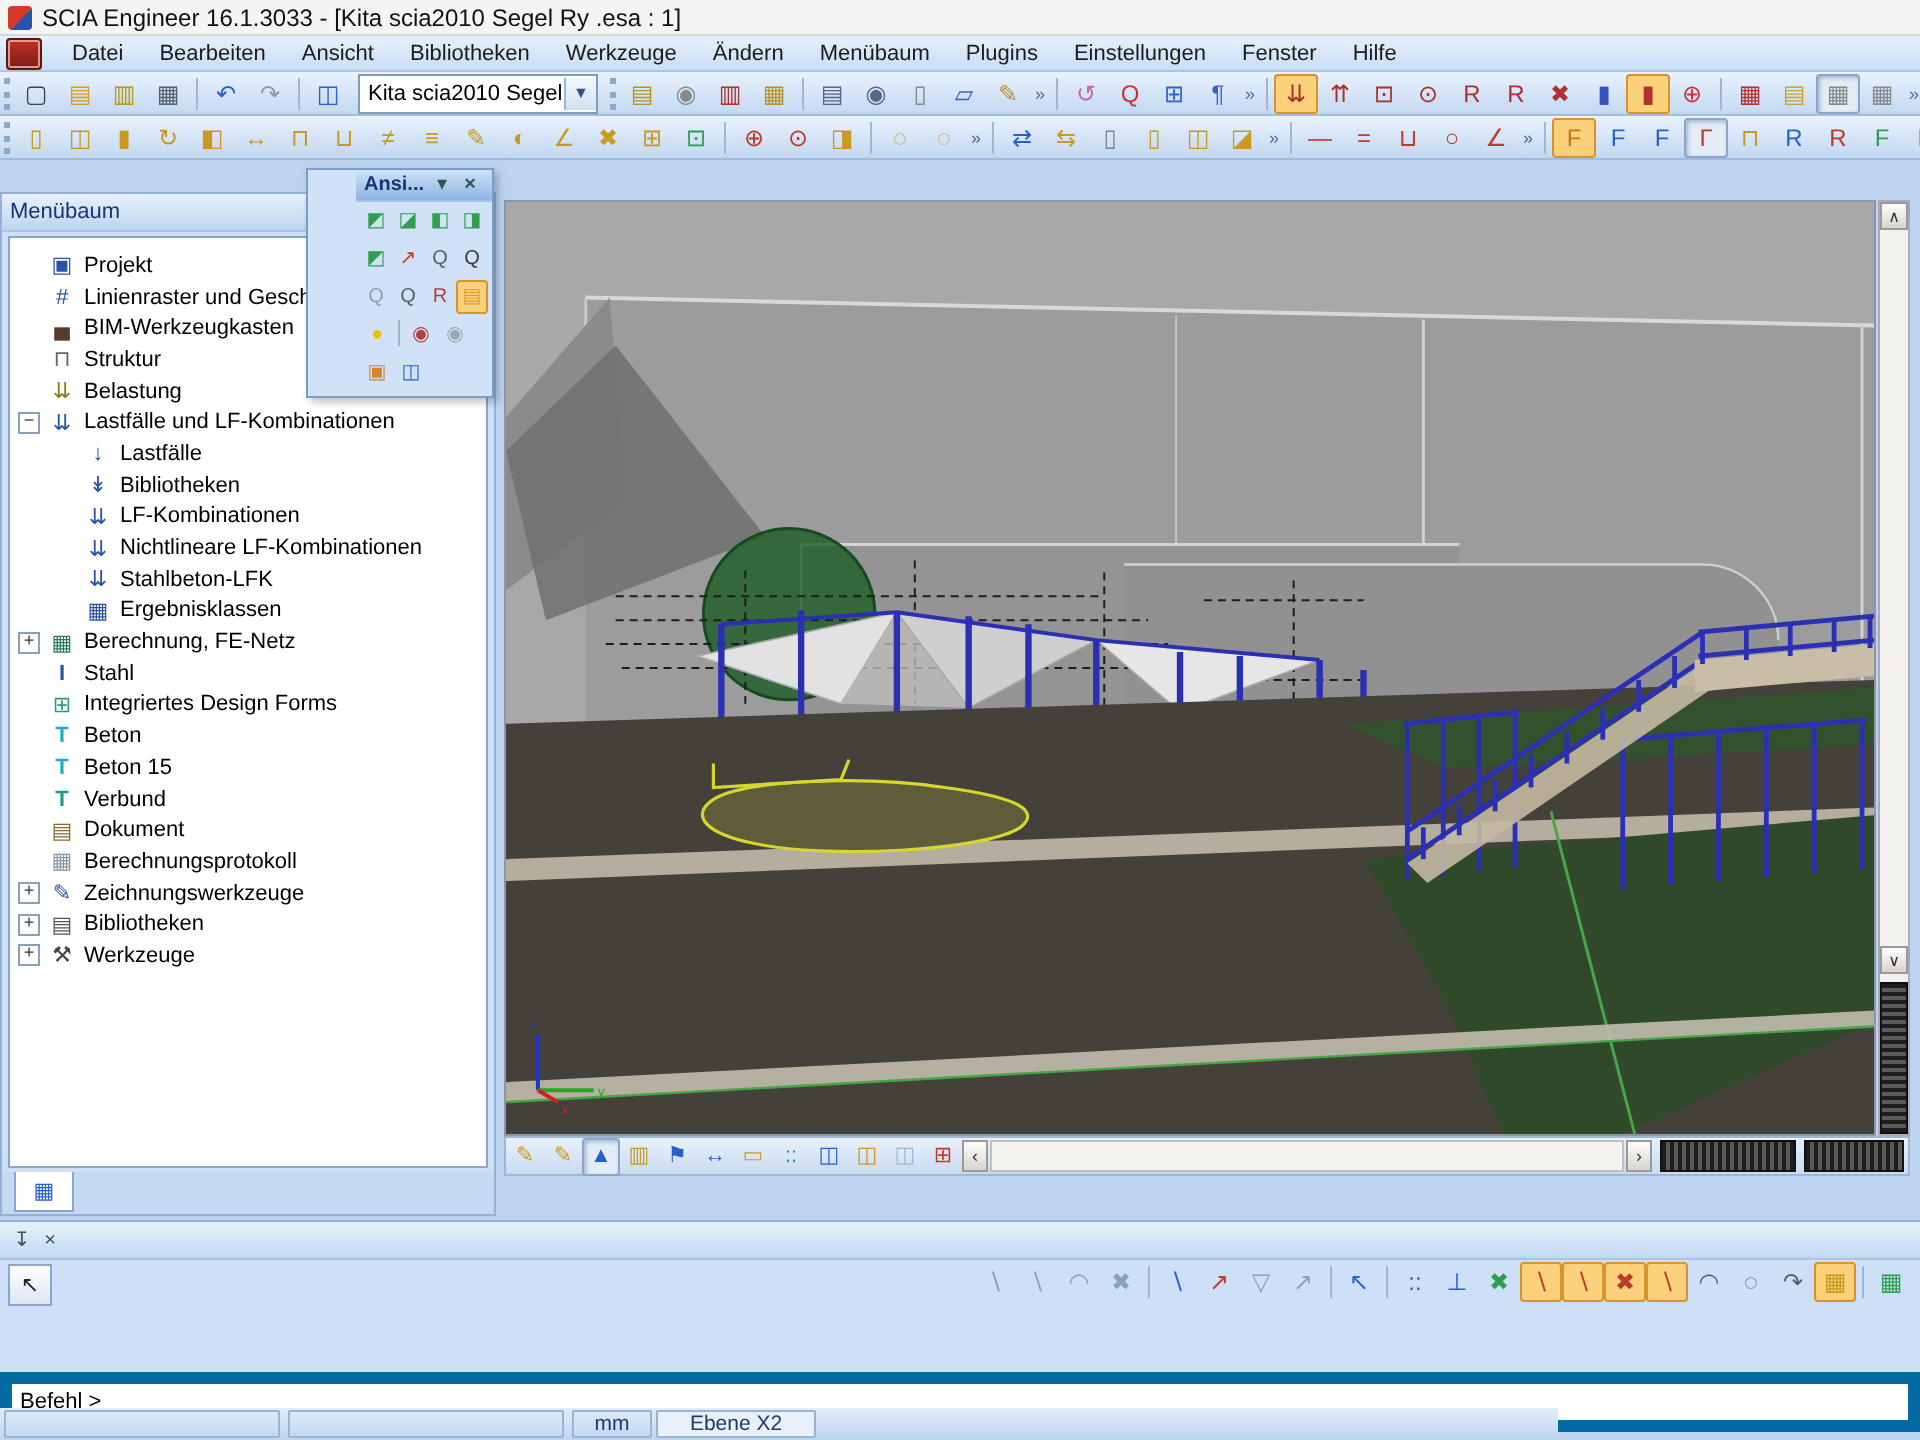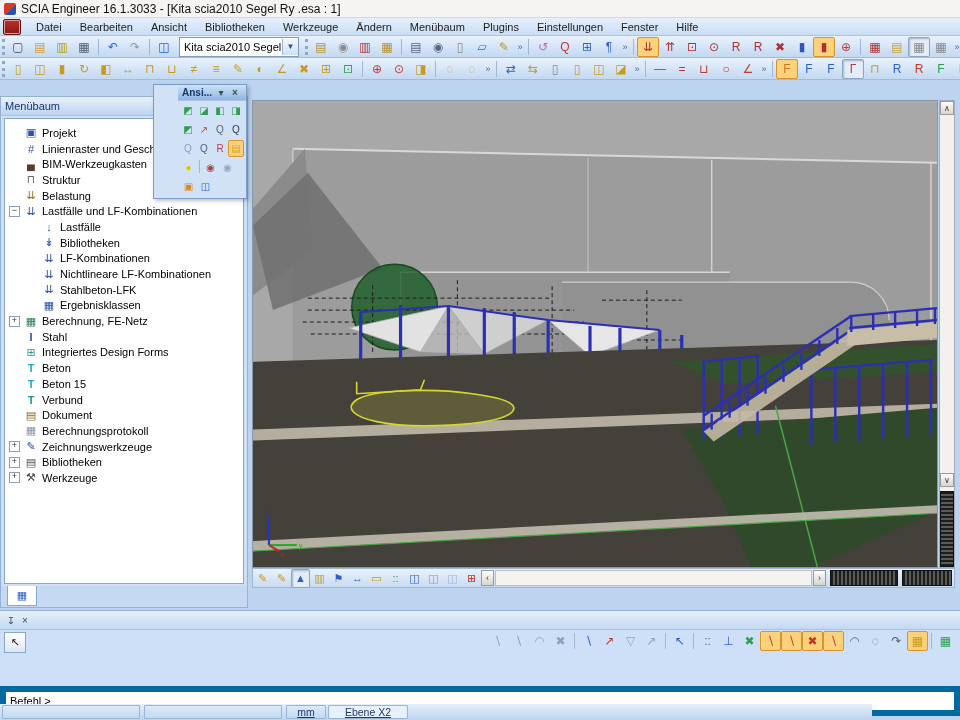--- a/index.html
+++ b/index.html
@@ -89,22 +89,22 @@
   #cmdpanel .phead{background:linear-gradient(#e8f1fc,#c2d8f2);}
   #cmdbody{position:absolute;left:0;top:18px;width:960px;height:58px;}
   #pointerbtn{position:absolute;left:4px;top:3px;width:20px;height:19px;background:linear-gradient(#fff,#dde6f2);
               border:1px solid #8aa6c8;display:flex;align-items:center;justify-content:center;font-size:11px;color:#222;}
   #snaprow{position:absolute;right:4px;top:2px;display:flex;align-items:center;}
   #snaprow .tb{width:19px;height:18px;}
 
   
   #cmdinput{left:0;top:686px;width:960px;height:30px;background:#fff;border:6px solid #0369a1;box-sizing:border-box;
             display:flex;align-items:center;padding-left:4px;color:#000;}
-  #statusbar{left:0;top:704px;width:872px;height:16px;background:linear-gradient(#e3eefb,#bcd4ef);
-             display:flex;align-items:stretch;font-size:10.5px;color:#1c3a6a;text-decoration:underline;}
+  #statusbar{left:0;top:704px;width:779px;height:16px;background:linear-gradient(#e3eefb,#bcd4ef);
+             display:flex;align-items:stretch;font-size:10.5px;color:#1c3a6a;}
   .scell{border:1px solid #9ab4d4;border-radius:1px;margin:1px 0 1px 2px;display:flex;align-items:center;
          justify-content:center;background:linear-gradient(#dce9f8,#c3d9f2);box-sizing:border-box;}
   #scell1{width:138px;} #scell2{width:138px;margin-left:4px;} #scell-mm{width:40px;margin-left:4px;}
   #scell-plane{width:80px;margin-left:2px;background:#e8f0fb;}
   #scell-state{border:none;background:none;padding-left:8px;justify-content:flex-start;flex:1;}
 </style>
 </head>
 <body>
 
 <div class="abs" id="titlebar">

